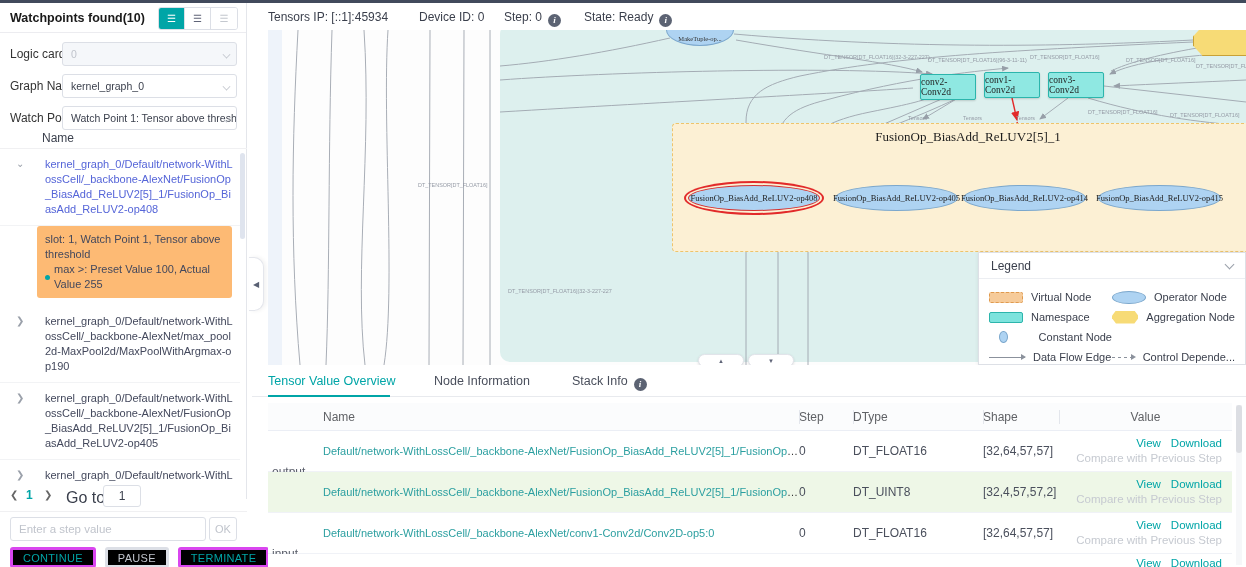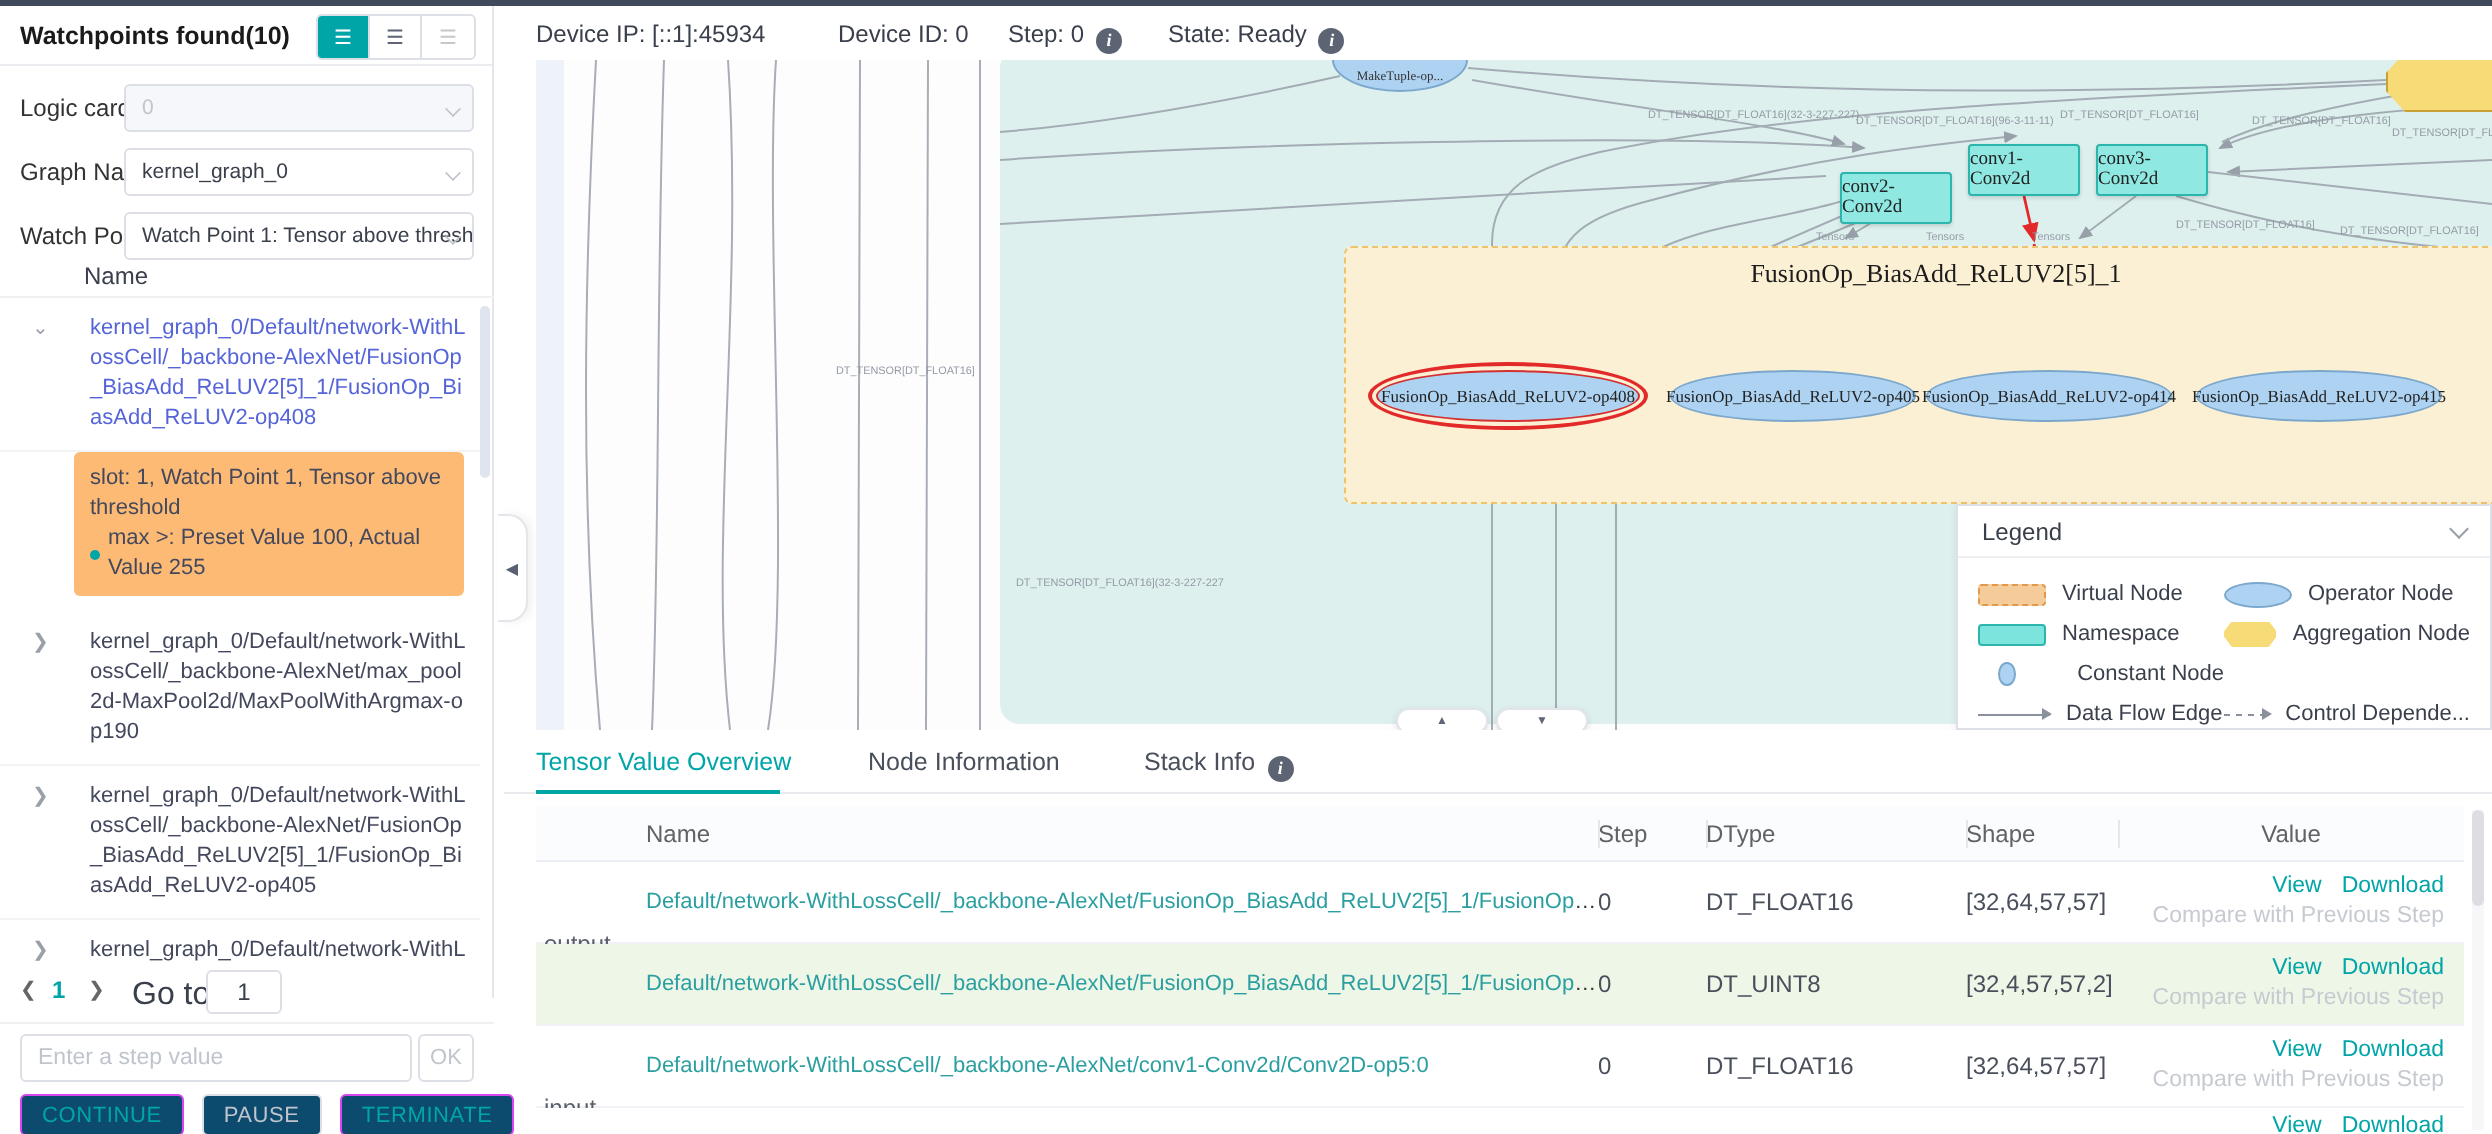--- a/index.html
+++ b/index.html
@@ -46,21 +46,21 @@
   .pg-goto { position:absolute; left:66px; top:4px; font-size:16px; color:#3a3f4c; }
   .pg-input { position:absolute; left:103px; top:0; width:38px; height:22px; border:1px solid #dcdfe6; border-radius:3px; text-align:center; font-size:12px; color:#3a3f4c; font-family:"Liberation Sans",sans-serif; }
   .pager-sep { position:absolute; left:0; top:508px; width:247px; border-top:1px solid #f0f0f2; }
 
   .step-row { position:absolute; left:10px; top:514px; width:227px; height:24px; }
   .step-input { position:absolute; left:0; top:0; width:196px; height:24px; border:1px solid #dcdfe6; border-radius:3px; padding:0 8px; font-size:11.5px; color:#333; font-family:"Liberation Sans",sans-serif; }
   .step-input::placeholder { color:#c0c4cc; }
   .ok-btn { position:absolute; right:0; top:0; width:28px; height:24px; border:1px solid #dcdfe6; border-radius:3px; background:#fff; color:#c0c4cc; font-size:11px; cursor:pointer; }
 
   .ctrl-row { position:absolute; left:10px; top:544px; width:230px; display:flex; gap:9px; }
-  .ctrl-btn { height:21px; padding:0 10px; border-radius:3px; border:1px solid #d946ef; background:#0c4a6e; color:#00a5a7; font-size:11px; letter-spacing:.3px; cursor:pointer; font-family:"Liberation Sans",sans-serif; }
+  .ctrl-btn { height:21px; padding:0 10px; border-radius:3px; border:3px solid #d946ef; background:#000000; color:#00a5a7; font-size:11px; letter-spacing:.3px; cursor:pointer; font-family:"Liberation Sans",sans-serif; }
   .ctrl-btn.disabled { border-color:#dcdfe6; color:#c0c4cc; cursor:not-allowed; }
 
   
   .collapse-tab { position:absolute; left:249px; top:257px; width:15px; height:54px; background:#fff; border:1px solid #e4e6ec; border-left:none; border-radius:0 10px 10px 0; box-shadow:2px 0 4px rgba(0,0,0,.06); display:flex; align-items:center; justify-content:center; cursor:pointer; }
   .collapse-tab span { font-size:8px; color:#596073; }
 
   
   .statusbar { position:absolute; left:252px; top:3px; width:994px; height:27px; background:#fff; }
   .st-item { position:absolute; top:7px; font-size:12px; color:#3a3f4c; white-space:nowrap; }
   .info-icon { display:inline-flex; width:13px; height:13px; border-radius:50%; background:#5c6373; color:#fff; font:italic bold 9px "Liberation Serif",serif; align-items:center; justify-content:center; vertical-align:-2px; margin-left:6px; cursor:pointer; }
@@ -227,21 +227,21 @@
       <button class="ctrl-btn disabled">PAUSE</button>
       <button class="ctrl-btn">TERMINATE</button>
     </div>
   </div>
 
   <div class="collapse-tab">
       <span>◀</span>
     </div>
 
   <div class="statusbar">
-    <span class="st-item" style="left:16px">Device IP: [::1]:45934</span>
+    <span class="st-item" style="left:16px">Tensors IP: [::1]:45934</span>
     <span class="st-item" style="left:167px">Device ID: 0</span>
     <span class="st-item" style="left:252px"><span>Step: 0</span><span class="info-icon">i</span></span>
     <span class="st-item" style="left:332px"><span>State: Ready</span><span class="info-icon">i</span></span>
   </div>
 
   <div class="graph">
     <div class="g-leftstrip"></div>
     <div class="g-namespace-bg"></div>
 
     <svg class="g-svg" width="978" height="335">
@@ -308,21 +308,21 @@
         <span class="edge-label" style="left: 820px; top: 79px;">DT_TENSOR[DT_FLOAT16]</span>
         <span class="edge-label" style="left: 902px; top: 82px;">DT_TENSOR[DT_FLOAT16]</span>
         <span class="edge-label" style="left: 640px; top: 85px;">Tensors</span>
         <span class="edge-label" style="left: 695px; top: 85px;">Tensors</span>
         <span class="edge-label" style="left: 748px; top: 85px;">Tensors</span>
       </div>
 
     <div class="partial-ellipse">MakeTuple-op...</div>
     <div class="node-octagon"></div>
 
-    <div class="node-rect" style="left:652px;top:56px">conv2-Conv2d</div>
+    <div class="node-rect" style="left:652px;top:44px">conv2-Conv2d</div>
     <div class="node-rect" style="left:716px;top:42px">conv1-Conv2d</div>
     <div class="node-rect" style="left:780px;top:42px">conv3-Conv2d</div>
 
     <div class="ns-box"></div>
     <div class="ns-title">FusionOp_BiasAdd_ReLUV2[5]_1</div>
 
     <div class="op-ellipse hl" style="left:420px;width:132px">FusionOp_BiasAdd_ReLUV2-op408</div>
     <div class="op-ellipse" style="left:567px;width:123px">FusionOp_BiasAdd_ReLUV2-op405</div>
     <div class="op-ellipse" style="left:695px;width:123px">FusionOp_BiasAdd_ReLUV2-op414</div>
     <div class="op-ellipse" style="left:830px;width:123px">FusionOp_BiasAdd_ReLUV2-op415</div>

